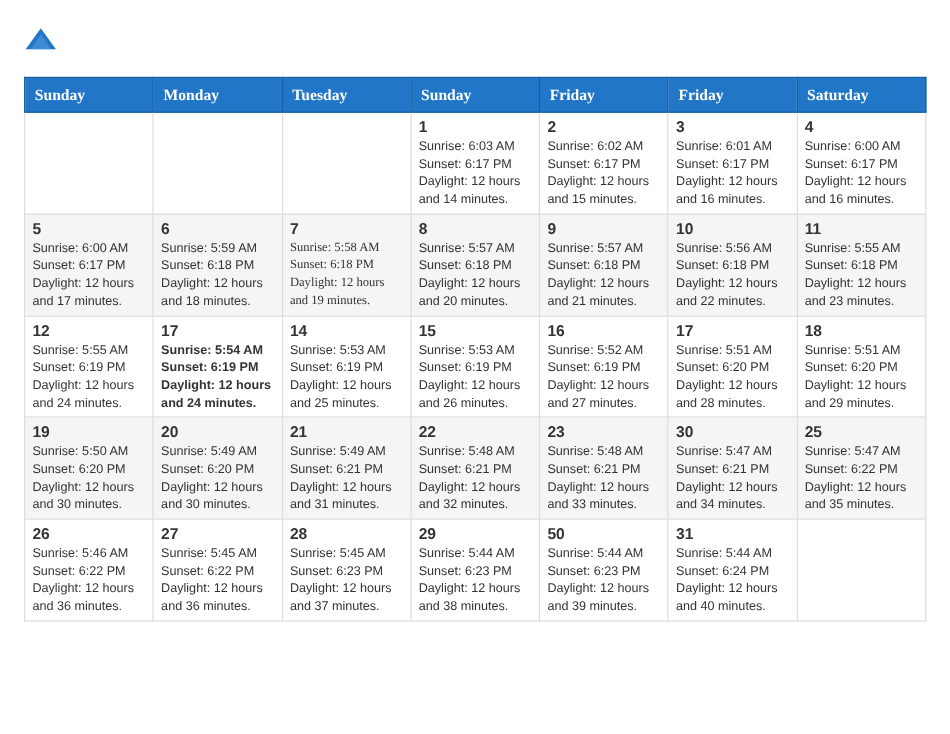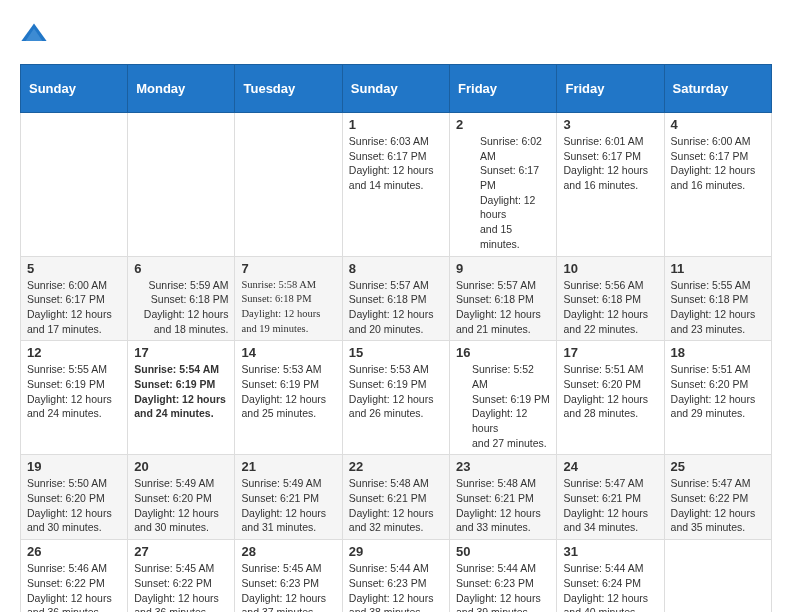--- a/index.html
+++ b/index.html
@@ -54,24 +54,25 @@
     }
     .calendar {
       width: 100%;
       border-collapse: collapse;
       border: 1px solid #ccc;
     }
     .calendar th {
       background-color: #2176c7;
       color: #fff;
       text-align: left;
-      padding: 16px 8px;
+      padding: 6px 8px;
       font-size: 13px;
       font-weight: bold;
       border: 1px solid #1a5fa0;
+      font-family: Liberation Serif, serif;
     }
     .calendar td {
       vertical-align: top;
       border: 1px solid #ddd;
       padding: 4px 6px;
       width: 108px;
       min-height: 80px;
       font-size: 11px;
       color: #333;
       background: #fff;
@@ -136,21 +137,21 @@
         <td class="empty-cell"></td>
         <td>
           <div class="day-number">1</div>
           <div class="day-info" style="white-space: pre-line;">Sunrise: 6:03 AM
 Sunset: 6:17 PM
 Daylight: 12 hours
 and 14 minutes.</div>
         </td>
         <td>
           <div class="day-number">2</div>
-          <div class="day-info" style="white-space: pre-line; margin-left: 24px;">Sunrise: 6:02 AM
+          <div class="day-info" style="white-space: pre-line;">Sunrise: 6:02 AM
 Sunset: 6:17 PM
 Daylight: 12 hours
 and 15 minutes.</div>
         </td>
         <td>
           <div class="day-number">3</div>
           <div class="day-info" style="white-space: pre-line;">Sunrise: 6:01 AM
 Sunset: 6:17 PM
 Daylight: 12 hours
 and 16 minutes.</div>
@@ -166,21 +167,21 @@
       <tr>
         <td>
           <div class="day-number">5</div>
           <div class="day-info" style="white-space: pre-line;">Sunrise: 6:00 AM
 Sunset: 6:17 PM
 Daylight: 12 hours
 and 17 minutes.</div>
         </td>
         <td>
           <div class="day-number">6</div>
-          <div class="day-info" style="white-space: pre-line; text-align: right;">Sunrise: 5:59 AM
+          <div class="day-info" style="white-space: pre-line;">Sunrise: 5:59 AM
 Sunset: 6:18 PM
 Daylight: 12 hours
 and 18 minutes.</div>
         </td>
         <td>
           <div class="day-number">7</div>
           <div class="day-info" style="white-space: pre-line; font-family: Liberation Serif, serif;">Sunrise: 5:58 AM
 Sunset: 6:18 PM
 Daylight: 12 hours
 and 19 minutes.</div>
@@ -238,21 +239,21 @@
         </td>
         <td>
           <div class="day-number">15</div>
           <div class="day-info" style="white-space: pre-line;">Sunrise: 5:53 AM
 Sunset: 6:19 PM
 Daylight: 12 hours
 and 26 minutes.</div>
         </td>
         <td>
           <div class="day-number">16</div>
-          <div class="day-info" style="white-space: pre-line; margin-left: 16px;">Sunrise: 5:52 AM
+          <div class="day-info" style="white-space: pre-line;">Sunrise: 5:52 AM
 Sunset: 6:19 PM
 Daylight: 12 hours
 and 27 minutes.</div>
         </td>
         <td>
           <div class="day-number">17</div>
           <div class="day-info" style="white-space: pre-line;">Sunrise: 5:51 AM
 Sunset: 6:20 PM
 Daylight: 12 hours
 and 28 minutes.</div>
@@ -295,21 +296,21 @@
 and 32 minutes.</div>
         </td>
         <td>
           <div class="day-number">23</div>
           <div class="day-info" style="white-space: pre-line;">Sunrise: 5:48 AM
 Sunset: 6:21 PM
 Daylight: 12 hours
 and 33 minutes.</div>
         </td>
         <td>
-          <div class="day-number">24</div>
+          <div class="day-number">30</div>
           <div class="day-info" style="white-space: pre-line;">Sunrise: 5:47 AM
 Sunset: 6:21 PM
 Daylight: 12 hours
 and 34 minutes.</div>
         </td>
         <td>
           <div class="day-number">25</div>
           <div class="day-info" style="white-space: pre-line;">Sunrise: 5:47 AM
 Sunset: 6:22 PM
 Daylight: 12 hours

